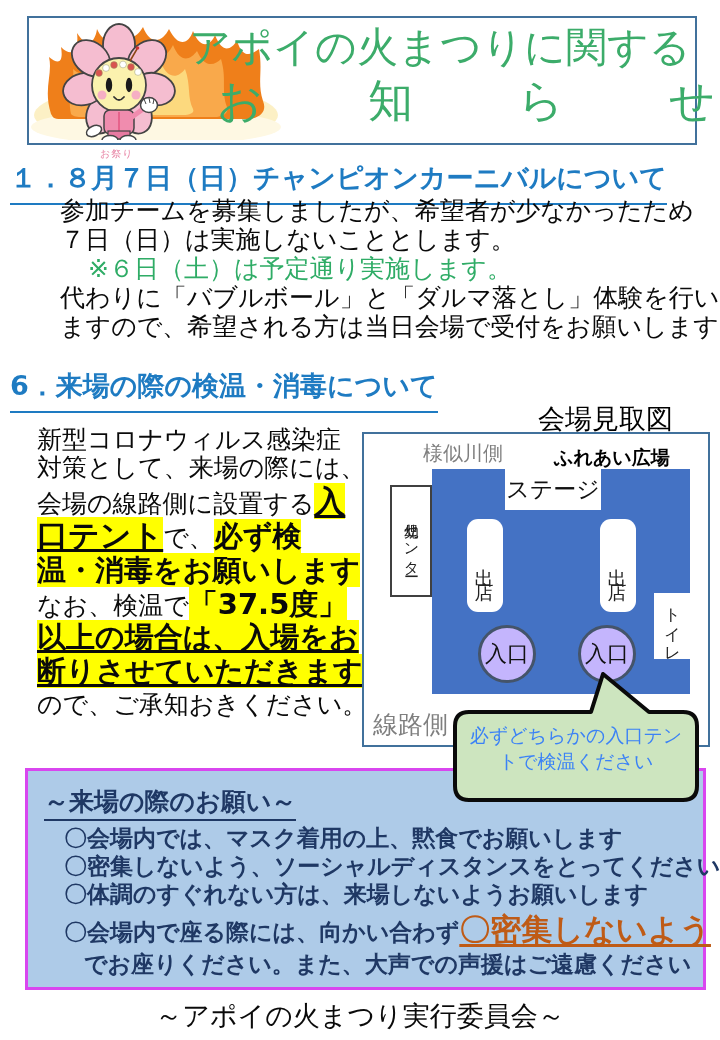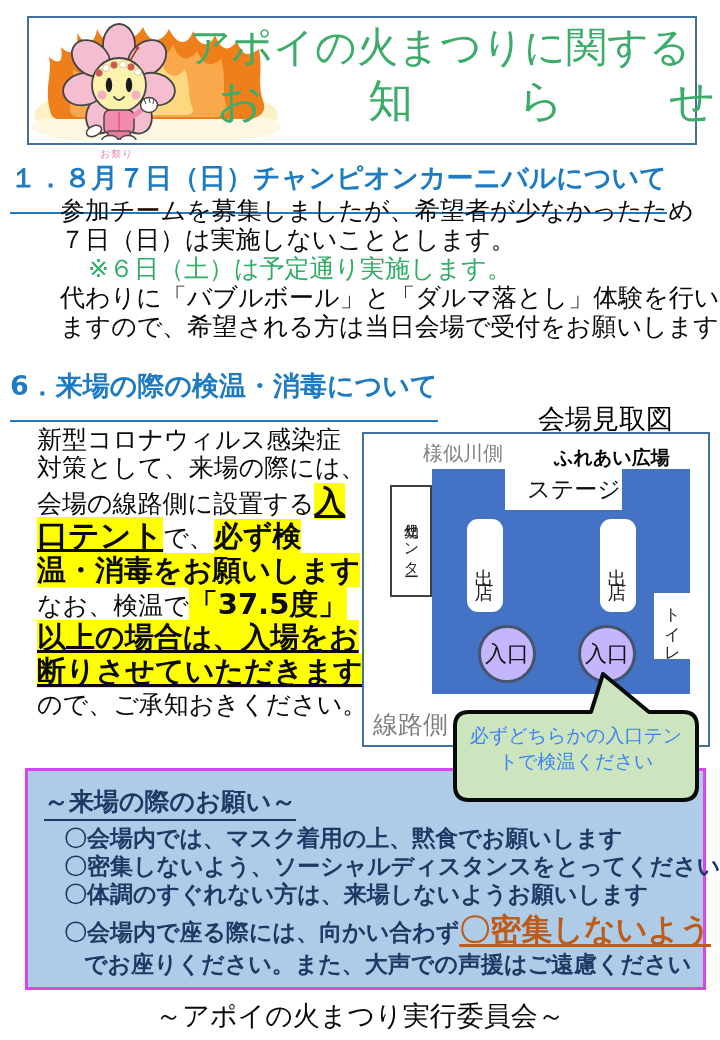--- a/index.html
+++ b/index.html
@@ -10,21 +10,21 @@
   .header-box{position:absolute;left:27px;top:16px;width:666px;height:125px;
               border:2px solid #41719C;background:#fff;}
   .header-art{position:absolute;left:2px;top:1px;width:250px;height:121px;}
   .header-titles{position:absolute;left:160px;top:4px;right:4px;text-align:center;color:#3CAC6A;}
   .ht1{font-size:41px;font-weight:500;letter-spacing:0px;white-space:nowrap;line-height:50px;}
   .ht2{font-size:45px;font-weight:500;letter-spacing:30px;white-space:nowrap;line-height:58px;margin-left:28px;}
   .mascot-caption{position:absolute;left:100px;top:147px;font-size:10px;color:#E886A6;letter-spacing:1px;}
 
   
   .sec-heading{position:absolute;left:10px;font-size:27px;font-weight:bold;color:#1E7BC2;
-               border-bottom:2px solid #1E7BC2;padding-bottom:19px;white-space:nowrap;line-height:30px;}
+               border-bottom:2px solid #1E7BC2;padding-bottom:10px;white-space:nowrap;line-height:30px;}
   #h1{top:163px;} #h2{top:371px;}
 
   
   .s1line{position:absolute;left:60px;font-size:25px;color:#0a0a0a;white-space:nowrap;line-height:28px;}
   .s1-l1{top:197px;} .s1-l2{top:226px;}
   .s1-l3{top:255px;left:88px;color:#2FAC66;}
   .s1-l4{top:284px;} .s1-l5{top:313px;}
 
   
   .s2line{position:absolute;left:37px;font-size:25px;color:#0a0a0a;white-space:nowrap;line-height:30px;}
@@ -38,21 +38,21 @@
   .map-title{position:absolute;left:538px;top:401px;font-size:27px;color:#000;white-space:nowrap;}
   .map-box{position:absolute;left:362px;top:432px;width:344px;height:311px;
            border:2px solid #41719C;background:#fff;}
   .map-river{position:absolute;left:31px;top:6px;font-size:20px;color:#7F7F7F;white-space:nowrap;margin-left:28px;}
   .map-plaza{position:absolute;left:190px;top:11px;font-size:19px;font-weight:bold;color:#000;white-space:nowrap;}
   .map-blue{position:absolute;left:68px;top:35px;width:258px;height:225px;background:#4472C4;}
   .map-kids{position:absolute;left:26px;top:51px;width:38px;height:108px;background:#fff;border:2px solid #404040;
             display:flex;align-items:center;justify-content:center;writing-mode:vertical-rl;
             font-size:15px;color:#222;letter-spacing:1px;}
   .map-stage{position:absolute;left:141px;top:35px;width:96px;height:41px;background:#fff;
-             display:flex;align-items:center;justify-content:center;font-size:23px;color:#111;padding-left:21px;}
+             display:flex;align-items:center;justify-content:center;font-size:23px;color:#111;}
   .map-stall{position:absolute;top:85px;width:36px;height:93px;background:#fff;border-radius:11px;
              display:flex;align-items:center;justify-content:center;writing-mode:vertical-rl;
              font-size:19px;letter-spacing:13px;color:#222;padding-top:0;}
   .stall-left{left:103px;} .stall-right{left:236px;}
   .map-toilet{position:absolute;left:290px;top:159px;width:36px;height:66px;background:#fff;
               display:flex;align-items:center;justify-content:center;writing-mode:vertical-rl;
               font-size:16px;color:#222;letter-spacing:2px;}
   .map-entrance{position:absolute;width:52px;height:52px;border-radius:50%;background:#c4b5fd;
                 border:3px solid #44546A;display:flex;align-items:center;justify-content:center;
                 font-size:22px;color:#111;}

